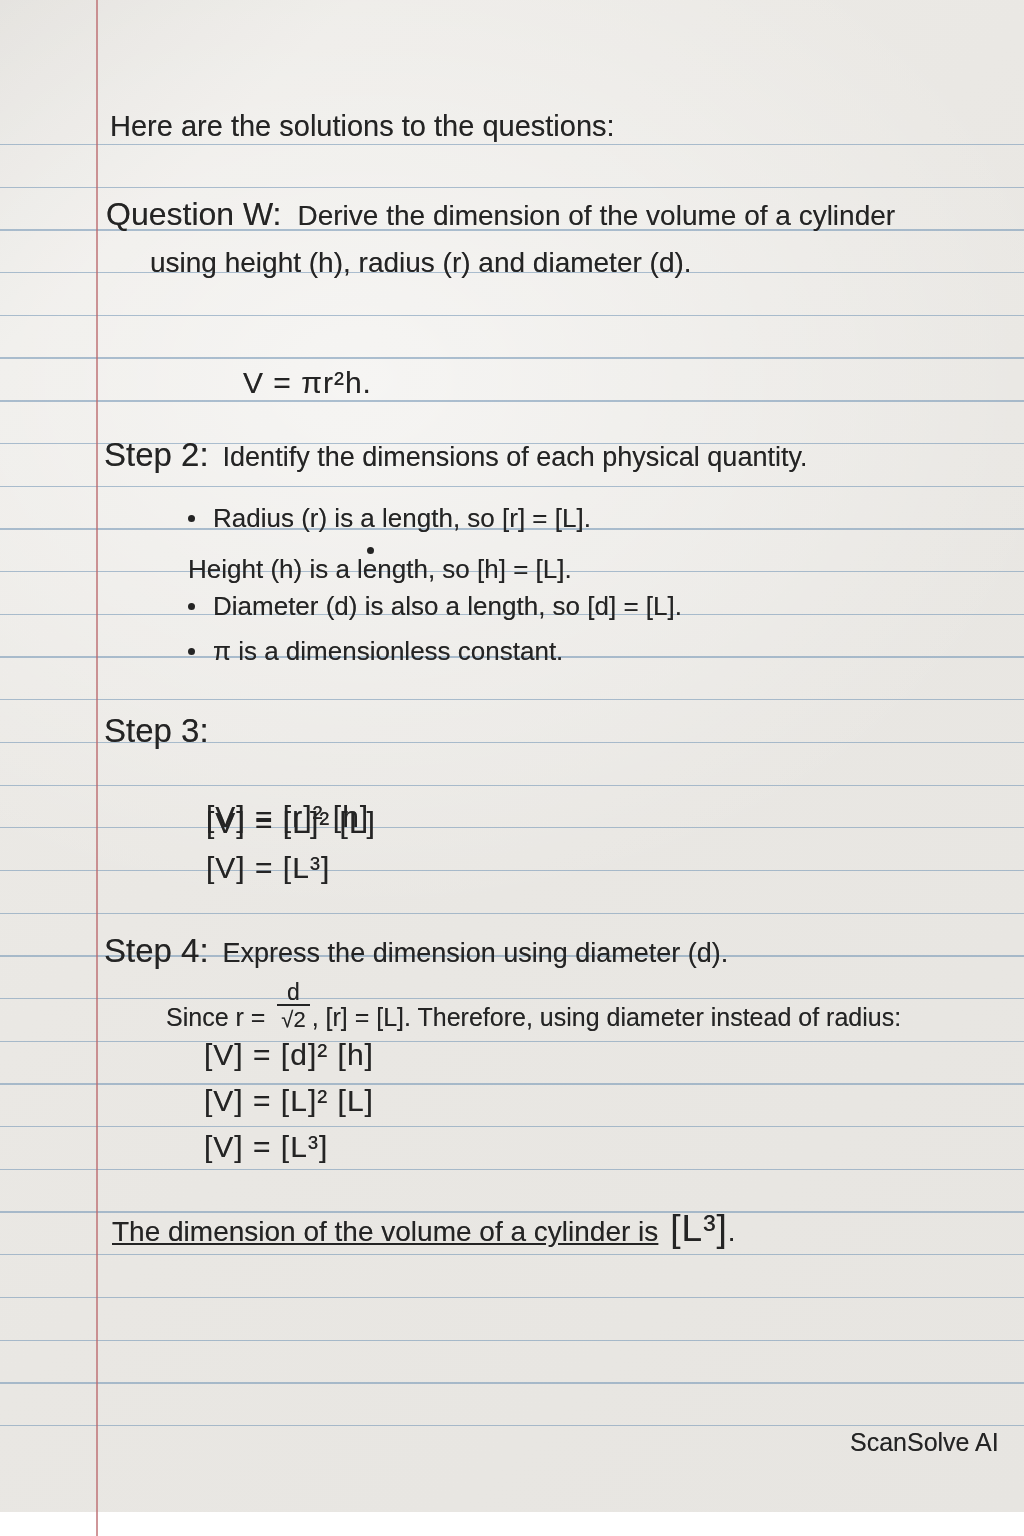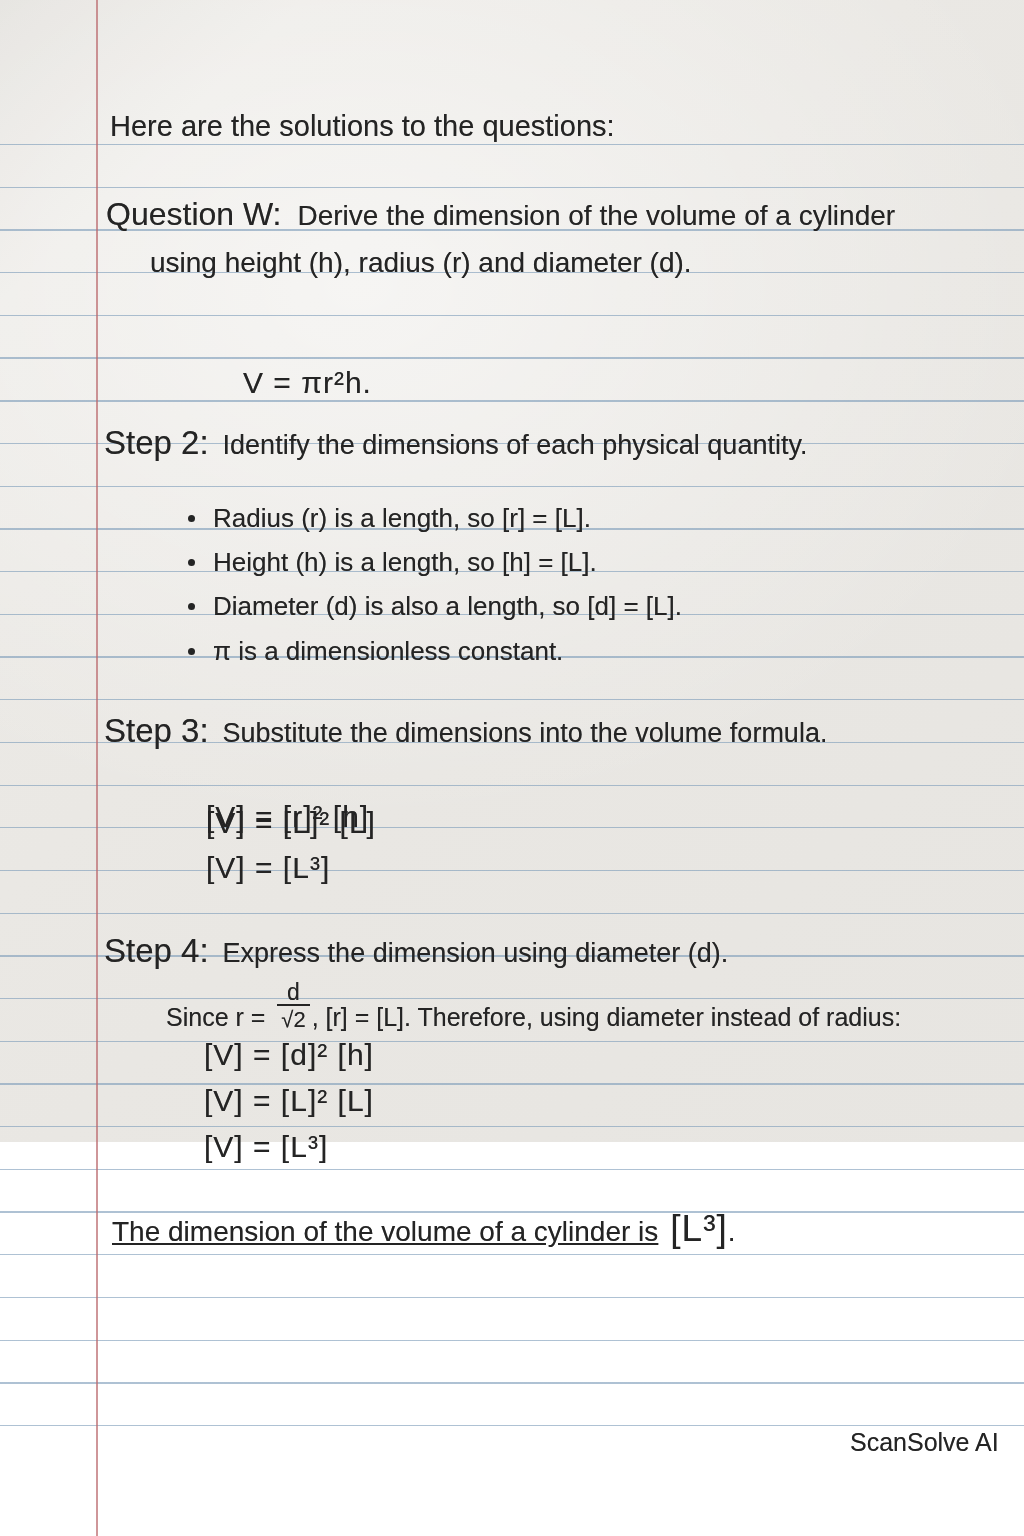--- a/index.html
+++ b/index.html
@@ -6,21 +6,21 @@
     margin: 0;
     padding: 0;
     width: 1024px;
     height: 1536px;
     overflow: hidden;
     font-family: "Liberation Sans", sans-serif;
   }
   .paper {
     position: relative;
     width: 1024px;
-    height: 1142px;
+    height: 1512px;
     background:
       radial-gradient(1200px 900px at 35% 25%, rgba(255,255,255,0.55), rgba(255,255,255,0) 60%),
       linear-gradient(135deg, #e3e1dd 0%, #eceae6 14%, #e9e7e3 55%, #e7e5e1 100%);
     color: #242424;
   }
   
   .lines {
     position: absolute;
     left: 0;
     top: 144px;
@@ -55,36 +55,36 @@
   .row { display: flex; align-items: baseline; }
   .intro { left: 110px; top: 110px; font-size: 29px; }
   .q-row { left: 106px; top: 196px; }
   .qlabel { font-size: 32px; margin-right: 16px; }
   .qtext  { font-size: 28px; }
   .q2 { left: 150px; top: 247px; font-size: 28px; }
 
   .slabel { font-size: 33px; margin-right: 14px; }
   .stitle { font-size: 27px; }
   .s1-row { left: 104px; top: 324px; }
-  .s2-row { left: 104px; top: 424px; }
+  .s2-row { left: 104px; top: 436px; }
   .s3-row { left: 104px; top: 712px; }
   .s4-row { left: 104px; top: 932px; }
 
   .formula { font-size: 30px; letter-spacing: 1px; }
   .f1 { left: 243px; top: 366px; }
   .f3a { left: 206px; top: 800px; }
   .f3b { left: 206px; top: 806px; }
   .f3c { left: 206px; top: 851px; }
   .f4a { left: 204px; top: 1038px; }
   .f4b { left: 204px; top: 1084px; }
   .f4c { left: 204px; top: 1130px; }
 
   .bullet { position: absolute; display: flex; align-items: baseline; }
   .b1 { left: 188px; top: 503px; }
-  .b2 { left: 188px; top: 547px; }
+  .b2 { left: 188px; top: 547px; flex-direction: column; }
   .b3 { left: 188px; top: 591px; }
   .b4 { left: 188px; top: 636px; }
   .dot {
     width: 7px; height: 7px;
     background: #242424;
     border-radius: 50%;
     margin-right: 18px;
     align-self: center;
     flex: 0 0 auto;
   }
@@ -149,21 +149,20 @@
     <span class="dot"></span>
     <span class="btext">Diameter (d) is also a length, so [d] = [L].</span>
   </div>
   <div class="bullet b4">
     <span class="dot"></span>
     <span class="btext">π is a dimensionless constant.</span>
   </div>
 
   <div class="txt row s3-row">
     <span class="slabel">Step 3:</span>
-    <span class="stitle">Substitute the dimensions into the volume formula.</span>
   </div>
   <div class="txt formula f3a">[V] = [r]² [h]</div>
   <div class="txt formula f3b">[V] = [L]² [L]</div>
   <div class="txt formula f3c">[V] = [L³]</div>
 
   <div class="txt row s4-row">
     <span class="slabel">Step 4:</span>
     <span class="stitle">Express the dimension using diameter (d).</span>
   </div>
   <div class="txt since-row">

